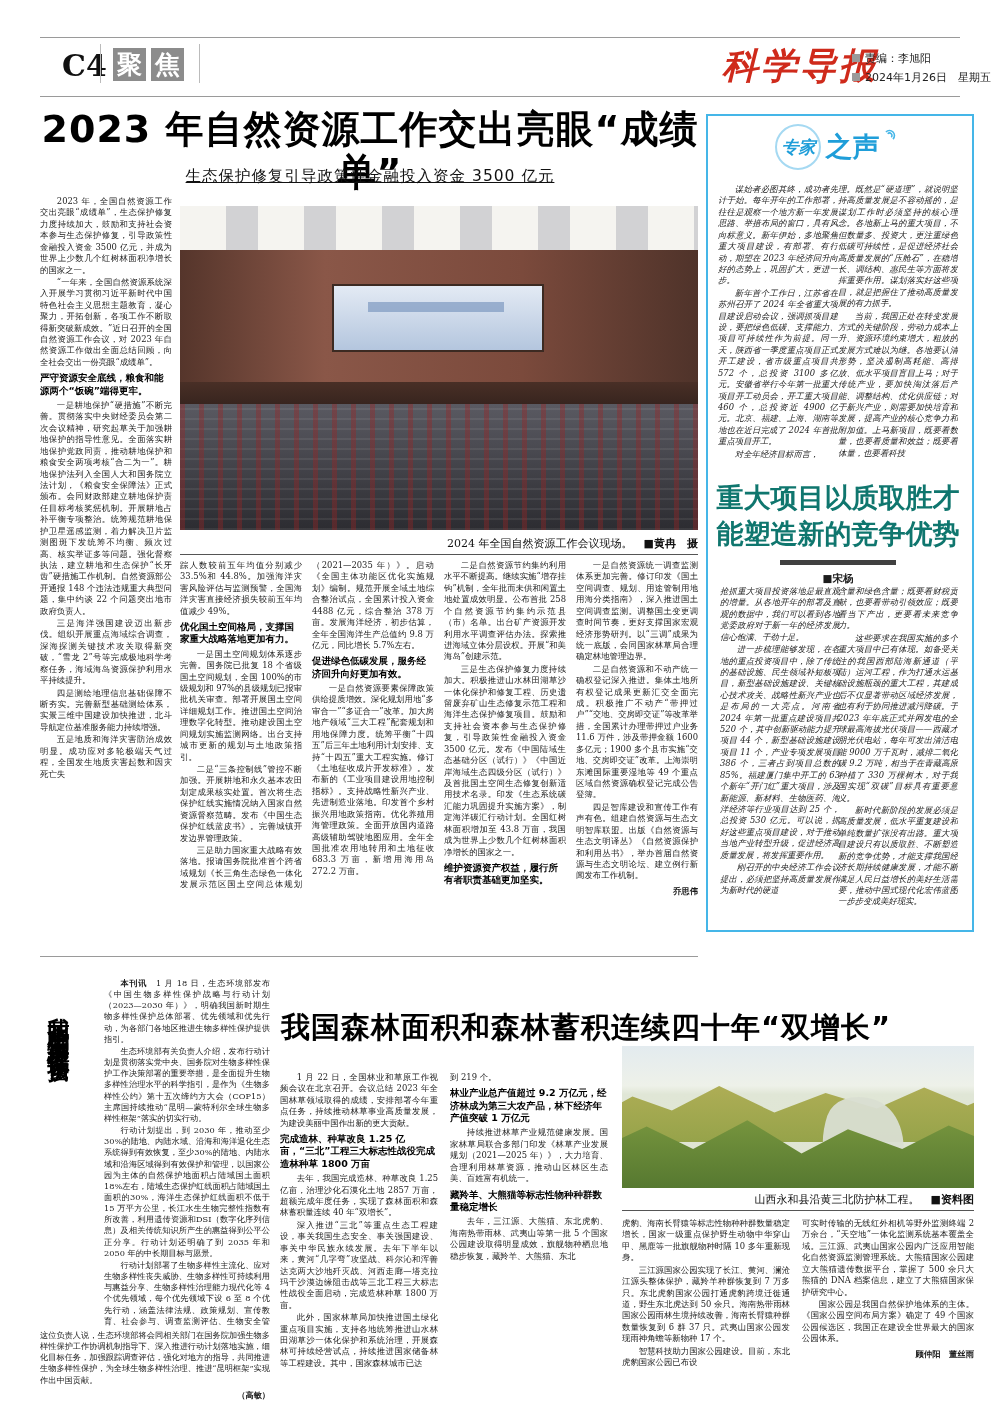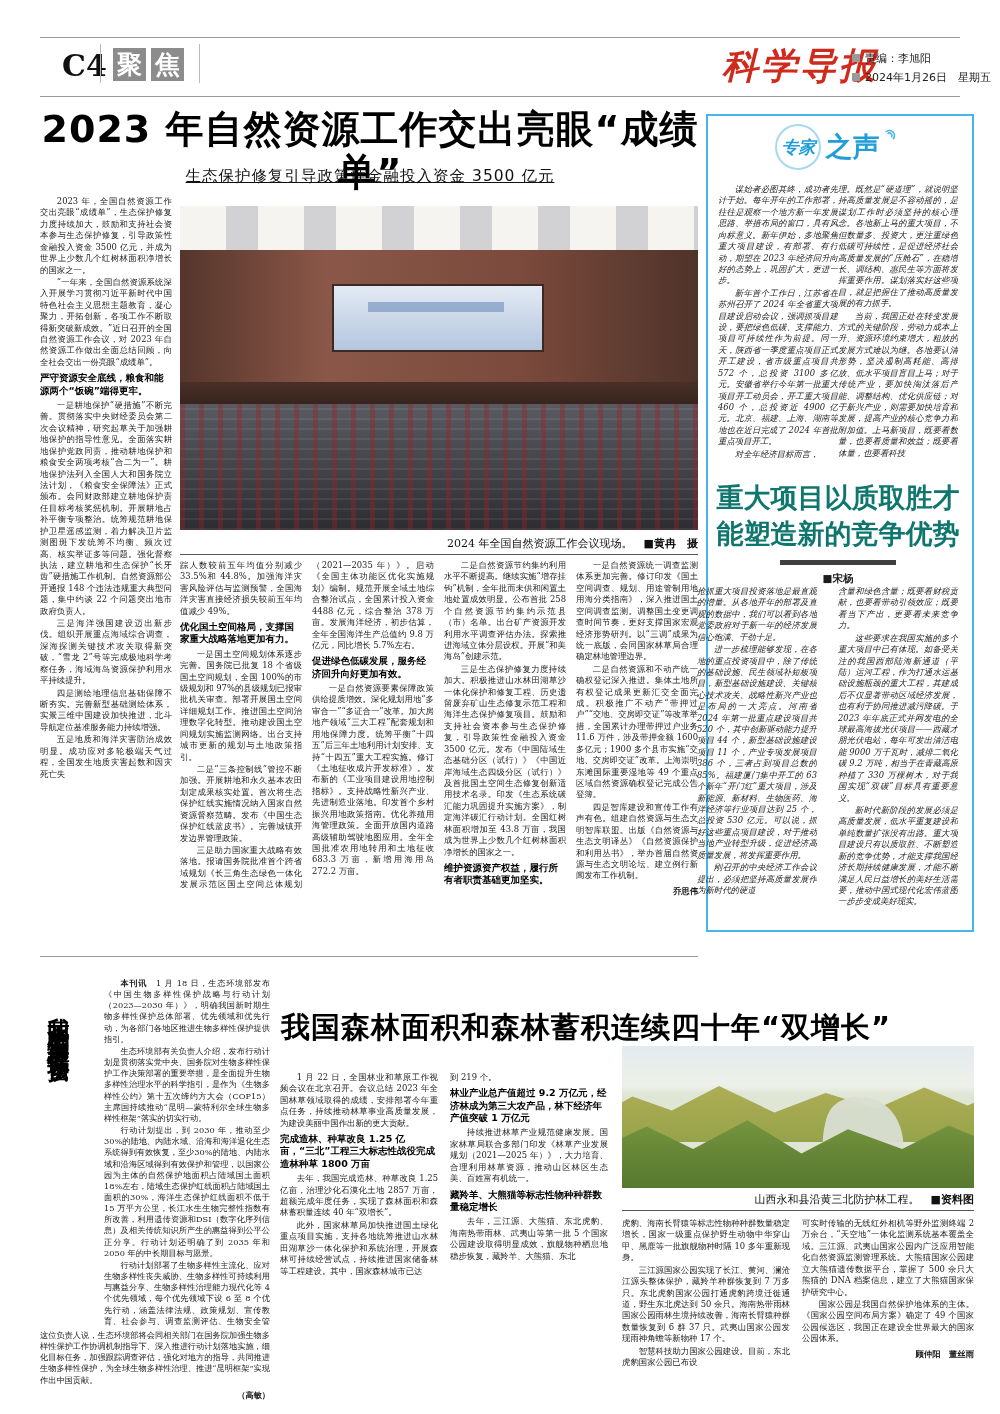--- a/index.html
+++ b/index.html
@@ -145,21 +145,21 @@
     <p class="cont">理。既然是“硬道理”，就说明坚持高质量发展是不容动摇的，是谋划工作时必须坚持的核心理念。各地新上马的重大项目，不但数量多、投资大，更注重绿色低碳可持续性，是促进经济社会高质量发展的“压舱石”，在稳增长、调结构、惠民生等方面将发挥重要作用。谋划落实好这些项目，就是把握住了推动高质量发展的有力抓手。</p>
     <p>当前，我国正处在转变发展方式的关键阶段，劳动力成本上升、资源环境约束增大，粗放的发展方式难以为继。各地要认清形势，坚决遏制高耗能、高排放、低水平项目盲目上马；对于传统产业，要加快淘汰落后产能、调整结构、优化供应链；对于新兴产业，则需要加快培育和发展，提高产业的核心竞争力和附加值。上马新项目，既要看数量，也要看质量和效益；既要看体量，也要看科技</p>
   </div>
 
   <div class="abs x-head" style="left:712px;top:480px;width:252px">
     <span>重大项目以质取胜才</span><br>
     <span>能塑造新的竞争优势</span>
   </div>
   <div class="abs x-by" style="left:780px;top:560px;width:116px">■宋杨</div>
 
-  <div class="abs news kai" style="left:697px;top:586px;width:120px;height:334px">
+  <div class="abs news kai" style="left:720px;top:586px;width:120px;height:334px">
     <p class="cont">抢抓重大项目投资落地是最直观的增量。从各地开年的部署及直观的数据中，我们可以看到各地党委政府对于新一年的经济发展信心饱满、干劲十足。</p>
     <p>进一步梳理能够发现，在各地的重点投资项目中，除了传统的基础设施、民生领域补短板项目，新型基础设施建设、关键核心技术攻关、战略性新兴产业也是布局的一大亮点。河南省 2024 年第一批重点建设项目共 520 个，其中创新驱动能力提升项目 44 个，新型基础设施建设项目 11 个，产业专项发展项目 386 个，三者占到项目总数的 85%。福建厦门集中开工的 63 个新年“开门红”重大项目，涉及新能源、新材料、生物医药、海洋经济等行业项目达到 25 个，总投资 530 亿元。可以说，抓好这些重点项目建设，对于推动当地产业转型升级，促进经济高质量发展，将发挥重要作用。</p>
     <p>刚召开的中央经济工作会议提出，必须把坚持高质量发展作为新时代的硬道</p>
   </div>
   <div class="abs news kai" style="left:838px;top:586px;width:120px;height:334px">
     <p class="cont">含量和绿色含量；既要看财税贡献，也要看带动引领效应；既要看当下产出，更要看未来竞争力。</p>
     <p>这些要求在我国实施的多个重大项目中已有体现。如备受关注的我国西部陆海新通道（平陆）运河工程，作为打通水运基础设施瓶颈的重大工程，其建成后不仅显著带动区域经济发展，也有利于协同推进减污降碳。于 2023 年年底正式并网发电的全球最高海拔光伏项目——西藏才朋光伏电站，每年可发出清洁电能 9000 万千瓦时，减排二氧化碳 9.2 万吨，相当于在青藏高原种植了 330 万棵树木，对于我国实现“双碳”目标具有重要意义。</p>
     <p>新时代新阶段的发展必须是高质量发展，低水平重复建设和单纯数量扩张没有出路。重大项目建设只有以质取胜、不断塑造新的竞争优势，才能支撑我国经济长期持续健康发展，才能不断满足人民日益增长的美好生活需要，推动中国式现代化宏伟蓝图一步步变成美好现实。</p>
   </div>
 
@@ -187,20 +187,21 @@
     <div class="mt-near"></div>
   </div>
   <div class="abs caption" style="left:622px;top:1192px;width:352px">
     <span>山西永和县沿黄三北防护林工程。</span>　<b>■资料图</b>
   </div>
 
   <div class="abs news" style="left:280px;top:1072px;width:158px;height:334px">
     <p>1 月 22 日，全国林业和草原工作视频会议在北京召开。会议总结 2023 年全国林草领域取得的成绩，安排部署今年重点任务，持续推动林草事业高质量发展，为建设美丽中国作出新的更大贡献。</p>
     <div class="sh">完成造林、种草改良 1.25 亿亩，“三北”工程三大标志性战役完成造林种草 1800 万亩</div>
     <p>去年，我国完成造林、种草改良 1.25 亿亩，治理沙化石漠化土地 2857 万亩，超额完成年度任务，实现了森林面积和森林蓄积量连续 40 年“双增长”。</p>
+    <p>深入推进“三北”等重点生态工程建设，事关我国生态安全、事关强国建设、事关中华民族永续发展。去年下半年以来，黄河“几字弯”攻坚战、科尔沁和浑善达克两大沙地歼灭战、河西走廊—塔克拉玛干沙漠边缘阻击战等三北工程三大标志性战役全面启动，完成造林种草 1800 万亩。</p>
     <p>此外，国家林草局加快推进国土绿化重点项目实施，支持各地统筹推进山水林田湖草沙一体化保护和系统治理，开展森林可持续经营试点，持续推进国家储备林等工程建设。其中，国家森林城市已达</p>
   </div>
   <div class="abs news" style="left:450px;top:1072px;width:158px;height:334px">
     <p class="cont">到 219 个。</p>
     <div class="sh">林业产业总产值超过 9.2 万亿元，经济林成为第三大农产品，林下经济年产值突破 1 万亿元</div>
     <p>持续推进林草产业规范健康发展。国家林草局联合多部门印发《林草产业发展规划（2021—2025 年）》，大力培育、合理利用林草资源，推动山区林区生态美、百姓富有机统一。</p>
     <div class="sh">藏羚羊、大熊猫等标志性物种种群数量稳定增长</div>
     <p>去年，三江源、大熊猫、东北虎豹、海南热带雨林、武夷山等第一批 5 个国家公园建设取得明显成效，旗舰物种栖息地稳步恢复，藏羚羊、大熊猫、东北</p>
   </div>
   <div class="abs news" style="left:622px;top:1218px;width:168px;height:188px">

